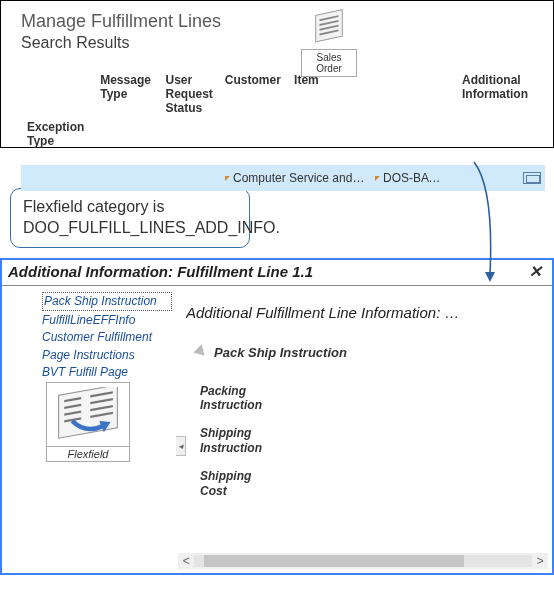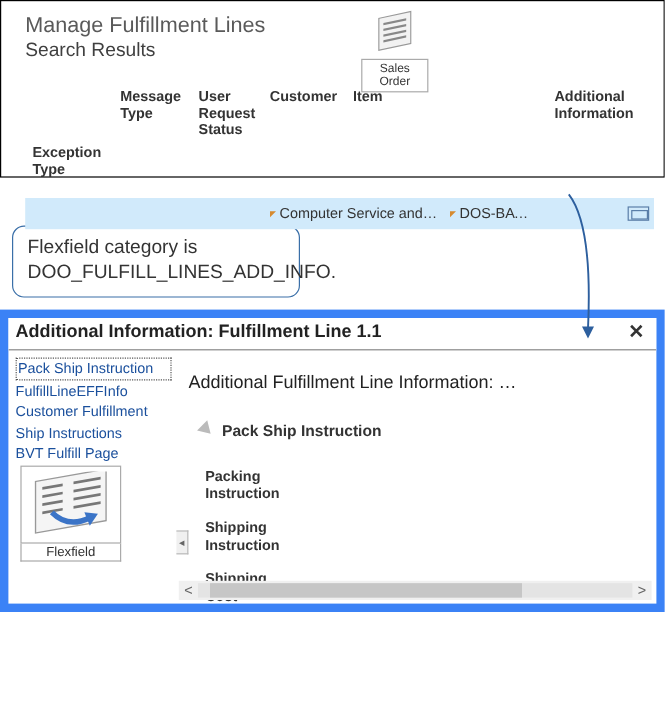--- a/index.html
+++ b/index.html
@@ -127,25 +127,26 @@
     border: 1px solid #3a6fa8;
     border-radius: 10px;
     padding: 8px 12px;
     font-size: 16px;
     line-height: 1.3;
     background: #fff;
     max-width: 240px;
   }
   
   .dialog {
-    border: 7px solid #3b82f6;
+    border: 2px solid #3b82f6;
     margin-top: 10px;
-    height: 252px;
+    height: 317px;
     position: relative;
     overflow: hidden;
+    font-style: italic;
   }
   .dialog-header {
     display: flex;
     align-items: center;
     justify-content: space-between;
     border-bottom: 1px solid #888;
     padding: 2px 6px 4px 6px;
     background: #fff;
   }
   .dialog-title {
@@ -155,20 +156,21 @@
   }
   .close-x {
     font-size: 16px;
     cursor: pointer;
     padding: 0 4px;
     font-weight: bold;
   }
   .dialog-body {
     display: flex;
     height: calc(100% - 26px);
+    padding-left: 34px;
   }
   .side-links {
     width: 140px;
     padding: 6px 4px 6px 6px;
   }
   .side-links a {
     display: block;
     color: #1a4f9c;
     font-size: 12px;
     text-decoration: none;
@@ -353,21 +355,21 @@
   <div class="dialog">
     <div class="dialog-header">
       <div class="dialog-title">Additional Information: Fulfillment Line 1.1</div>
       <div class="close-x">✕</div>
     </div>
     <div class="dialog-body">
       <div class="side-links">
         <a href="#" class="selected">Pack Ship Instruction</a>
         <a href="#">FulfillLineEFFInfo</a>
         <a href="#">Customer Fulfillment</a>
-        <a href="#">Ship Instructions</a>
+        <a href="#">Page Instructions</a>
         <a href="#">BVT Fulfill Page</a>
 
         <div class="flexfield-tile">
           <div class="flexfield-icon-box">
             <svg viewBox="0 0 60 46" width="70" height="52">
               <g transform="skewY(-10)">
                 <rect x="4" y="8" width="52" height="38" fill="#f5f5f5" stroke="#999"></rect>
                 <line x1="9" y1="14" x2="24" y2="14" stroke="#777" stroke-width="2"></line>
                 <line x1="9" y1="20" x2="24" y2="20" stroke="#777" stroke-width="2"></line>
                 <line x1="9" y1="26" x2="24" y2="26" stroke="#777" stroke-width="2"></line>

